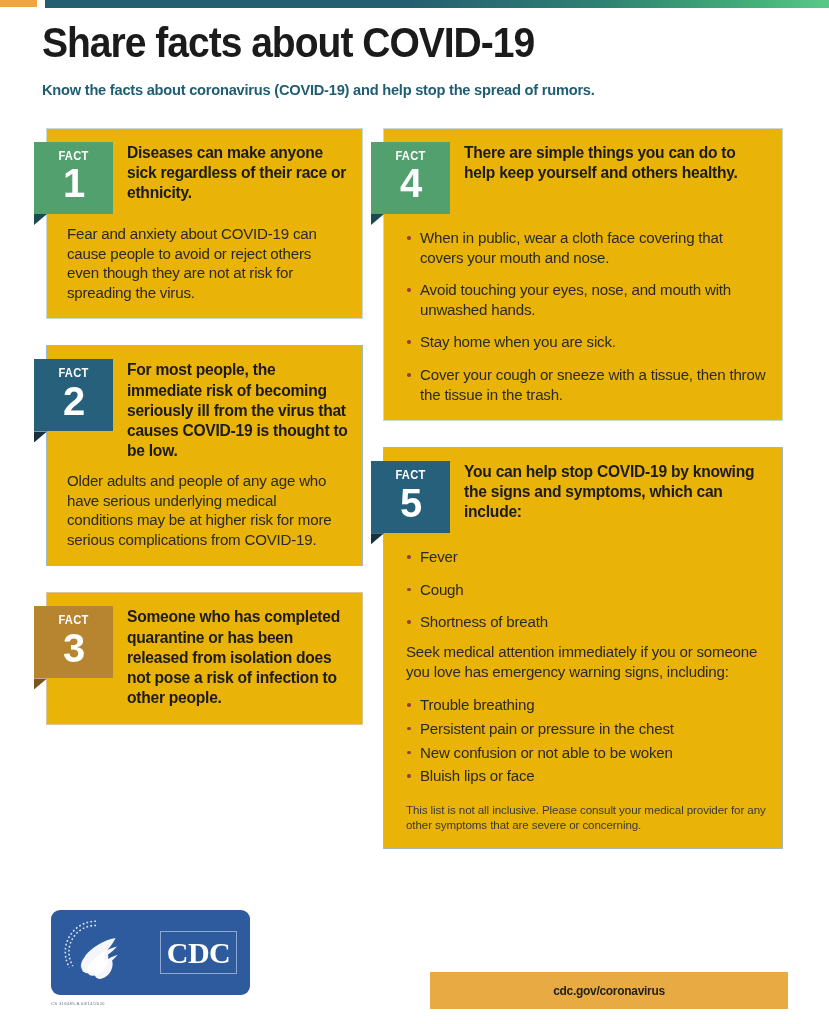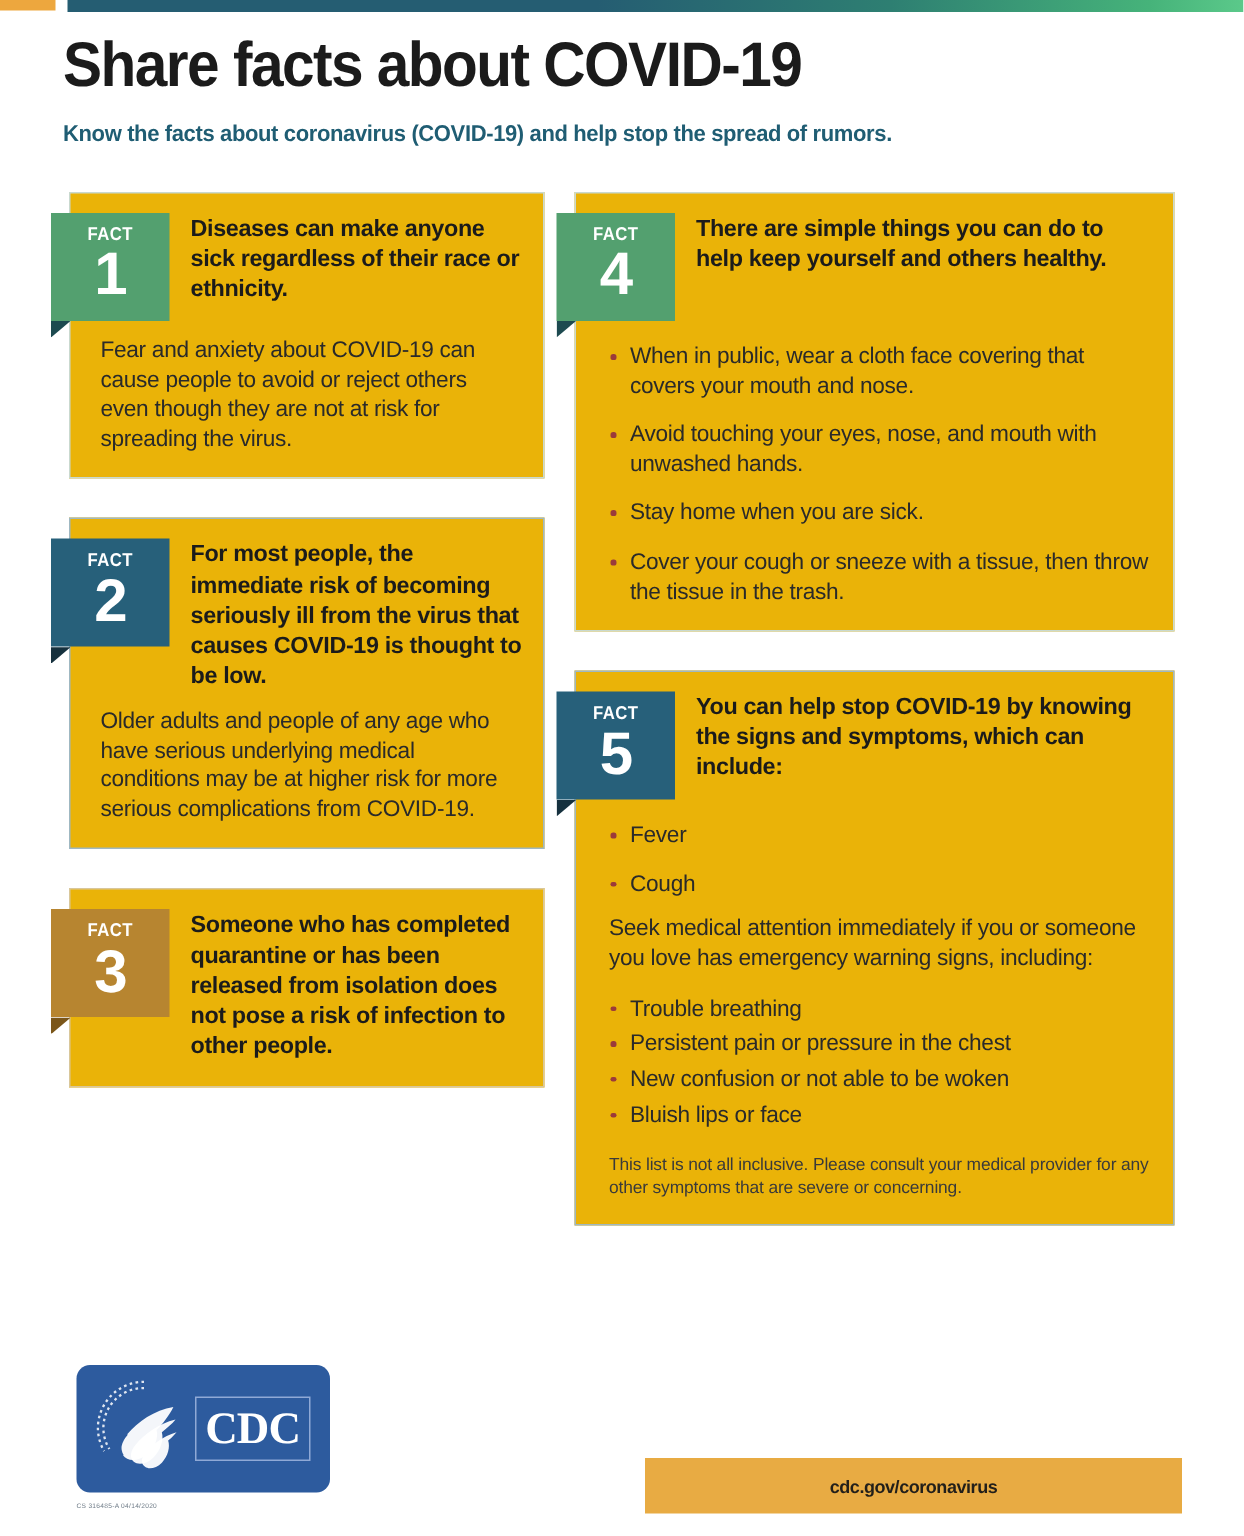--- a/index.html
+++ b/index.html
@@ -189,21 +189,21 @@
     color: #3a3a3a;
     letter-spacing: -0.1px;
   }
 
   
   .logo-wrap {
     position: absolute;
     left: 51px; top: 910px;
   }
   .cdc-logo {
-    width: 169px; height: 85px;
+    width: 199px; height: 85px;
     background: #2d5b9e;
     border-radius: 9px;
     position: relative;
     overflow: hidden;
   }
   .seal {
     position: absolute;
     left: 10px; top: 7px;
     width: 70px; height: 70px;
   }
@@ -324,20 +324,21 @@
     <div class="card-head">
       <div class="badge badge-teal">
         <div class="badge-word">FACT</div>
         <div class="badge-num">5</div>
       </div>
       <div class="card-heading">You can help stop COVID-19 by knowing the signs and symptoms, which can include:</div>
     </div>
     <ul class="facts-list">
       <li>Fever</li>
       <li>Cough</li>
+      <li>Shortness of breath</li>
     </ul>
     <div class="body-note">Seek medical attention immediately if you or someone you love has emergency warning signs, including:</div>
     <ul class="facts-list tight">
       <li>Trouble breathing</li>
       <li>Persistent pain or pressure in the chest</li>
       <li>New confusion or not able to be woken</li>
       <li>Bluish lips or face</li>
     </ul>
     <div class="fineprint">This list is not all inclusive. Please consult your medical provider for any other symptoms that are severe or concerning.</div>
   </div>

